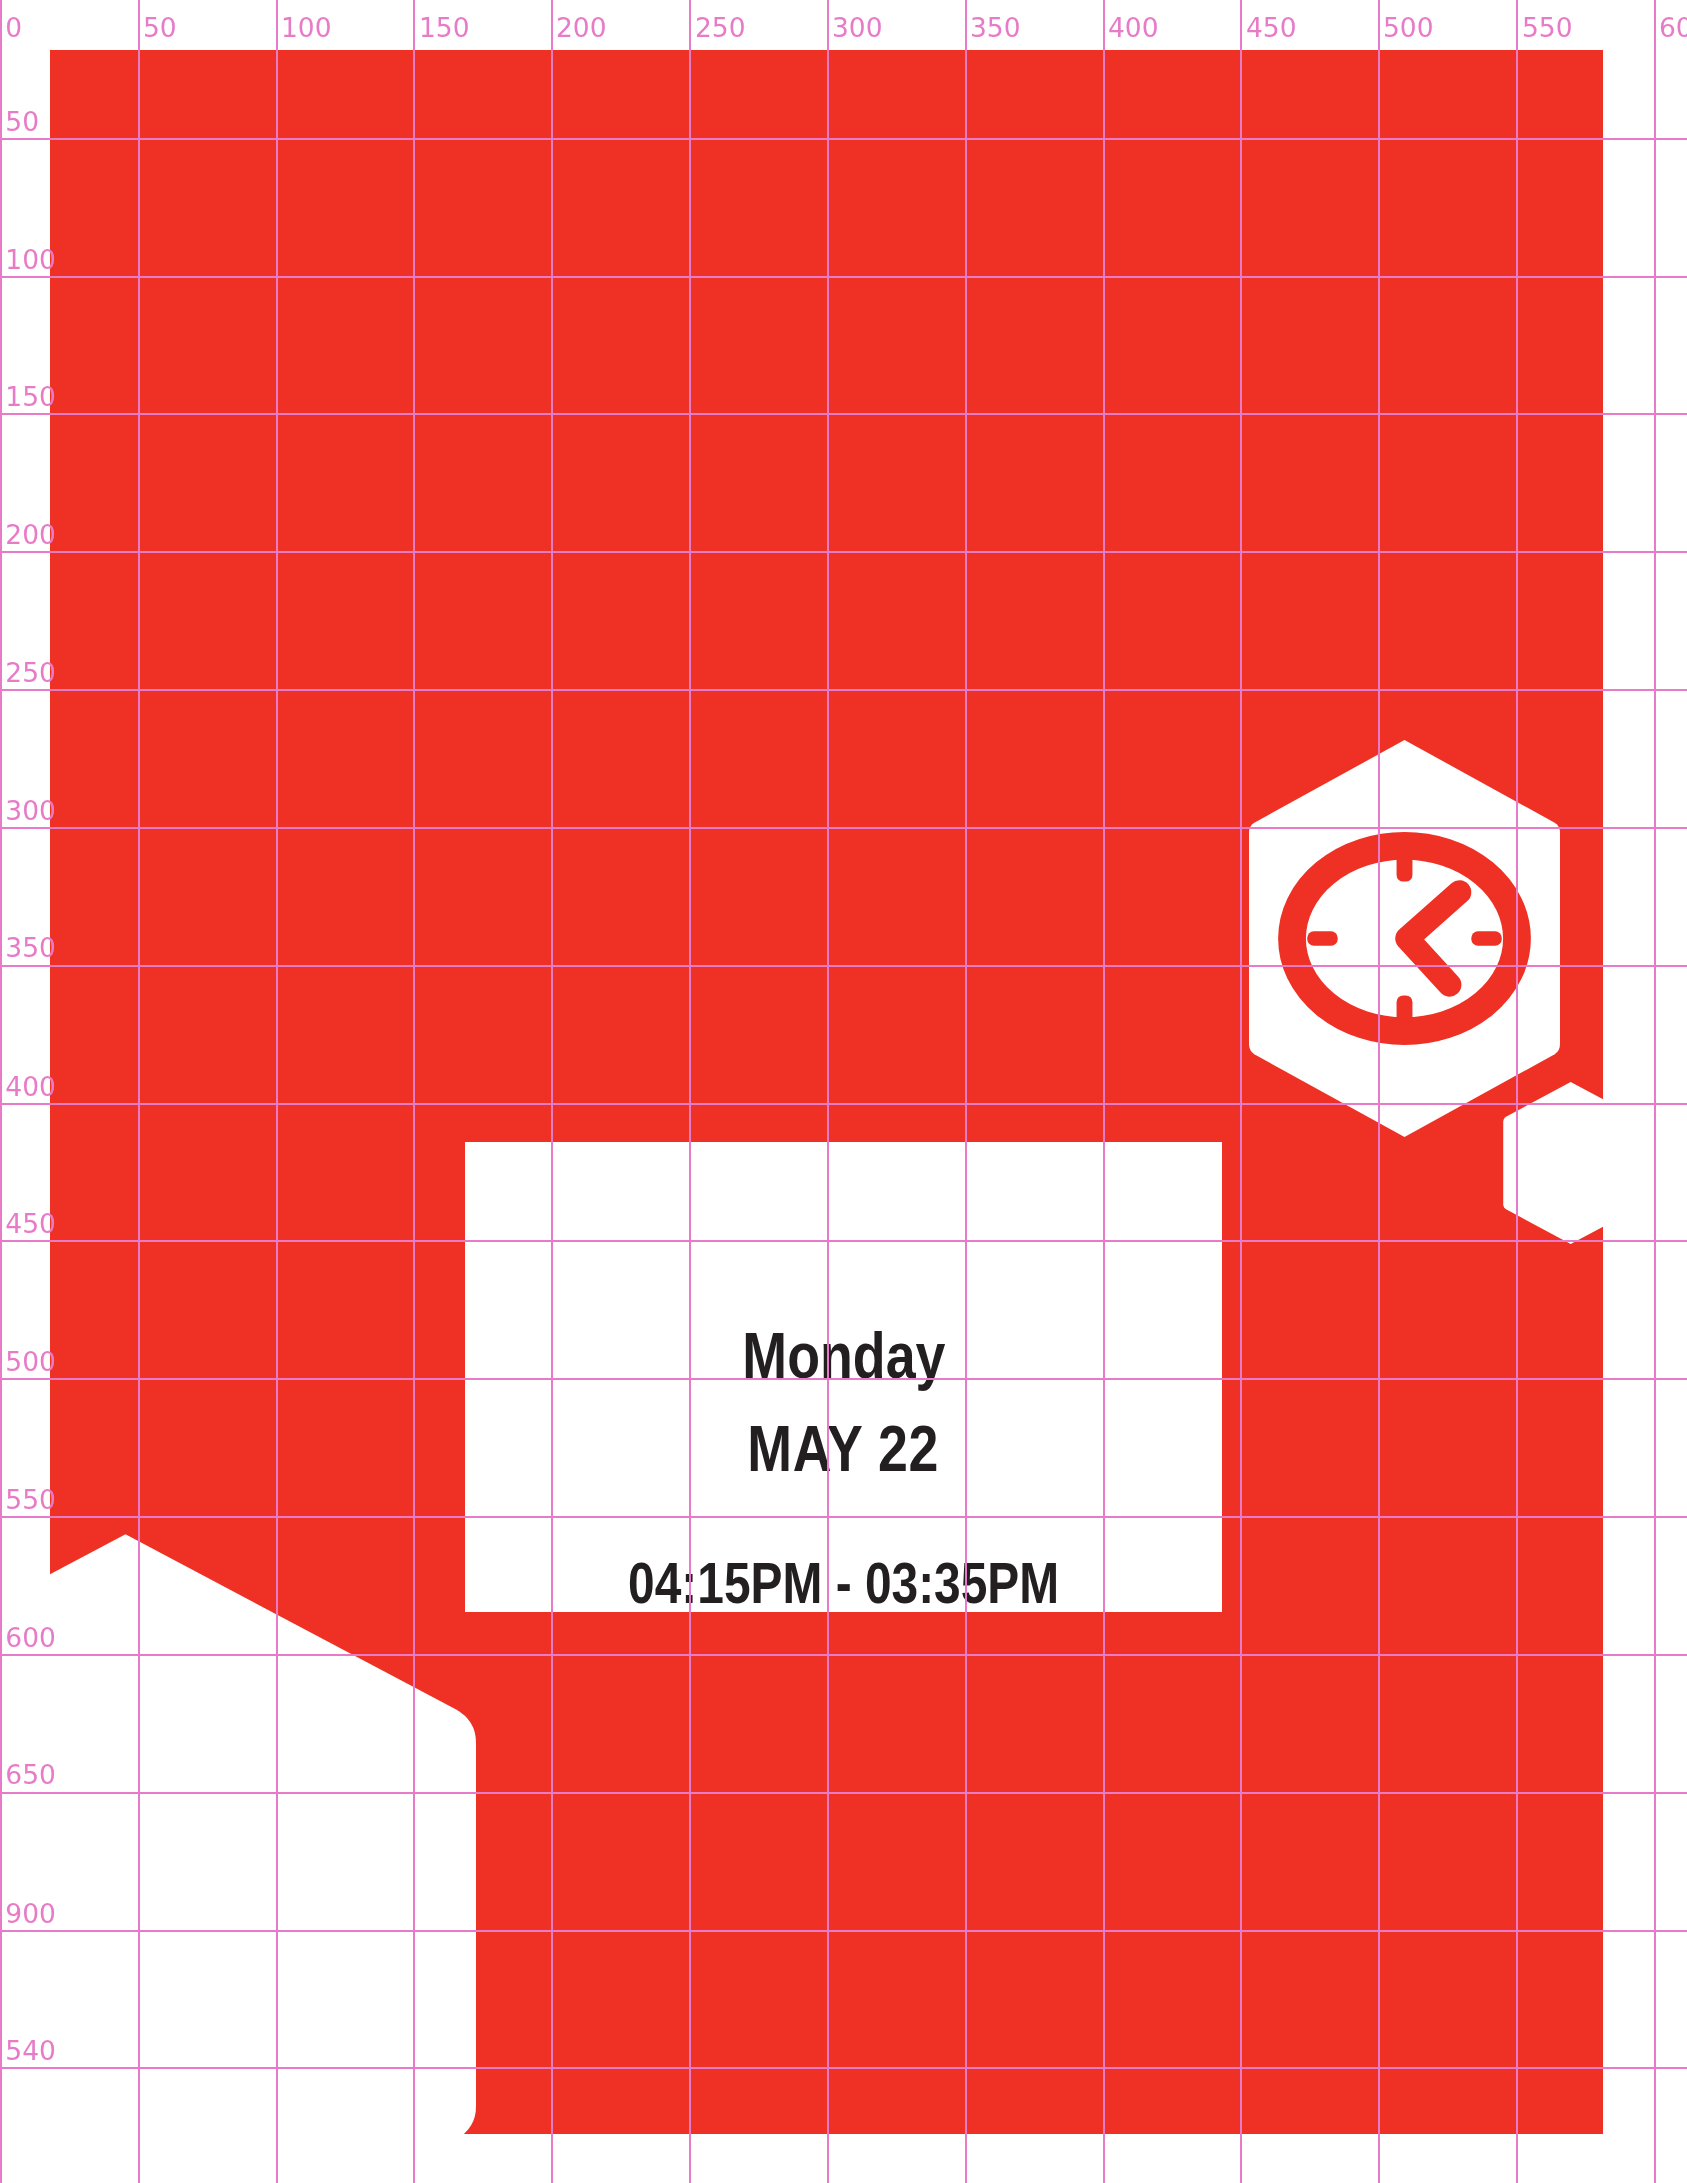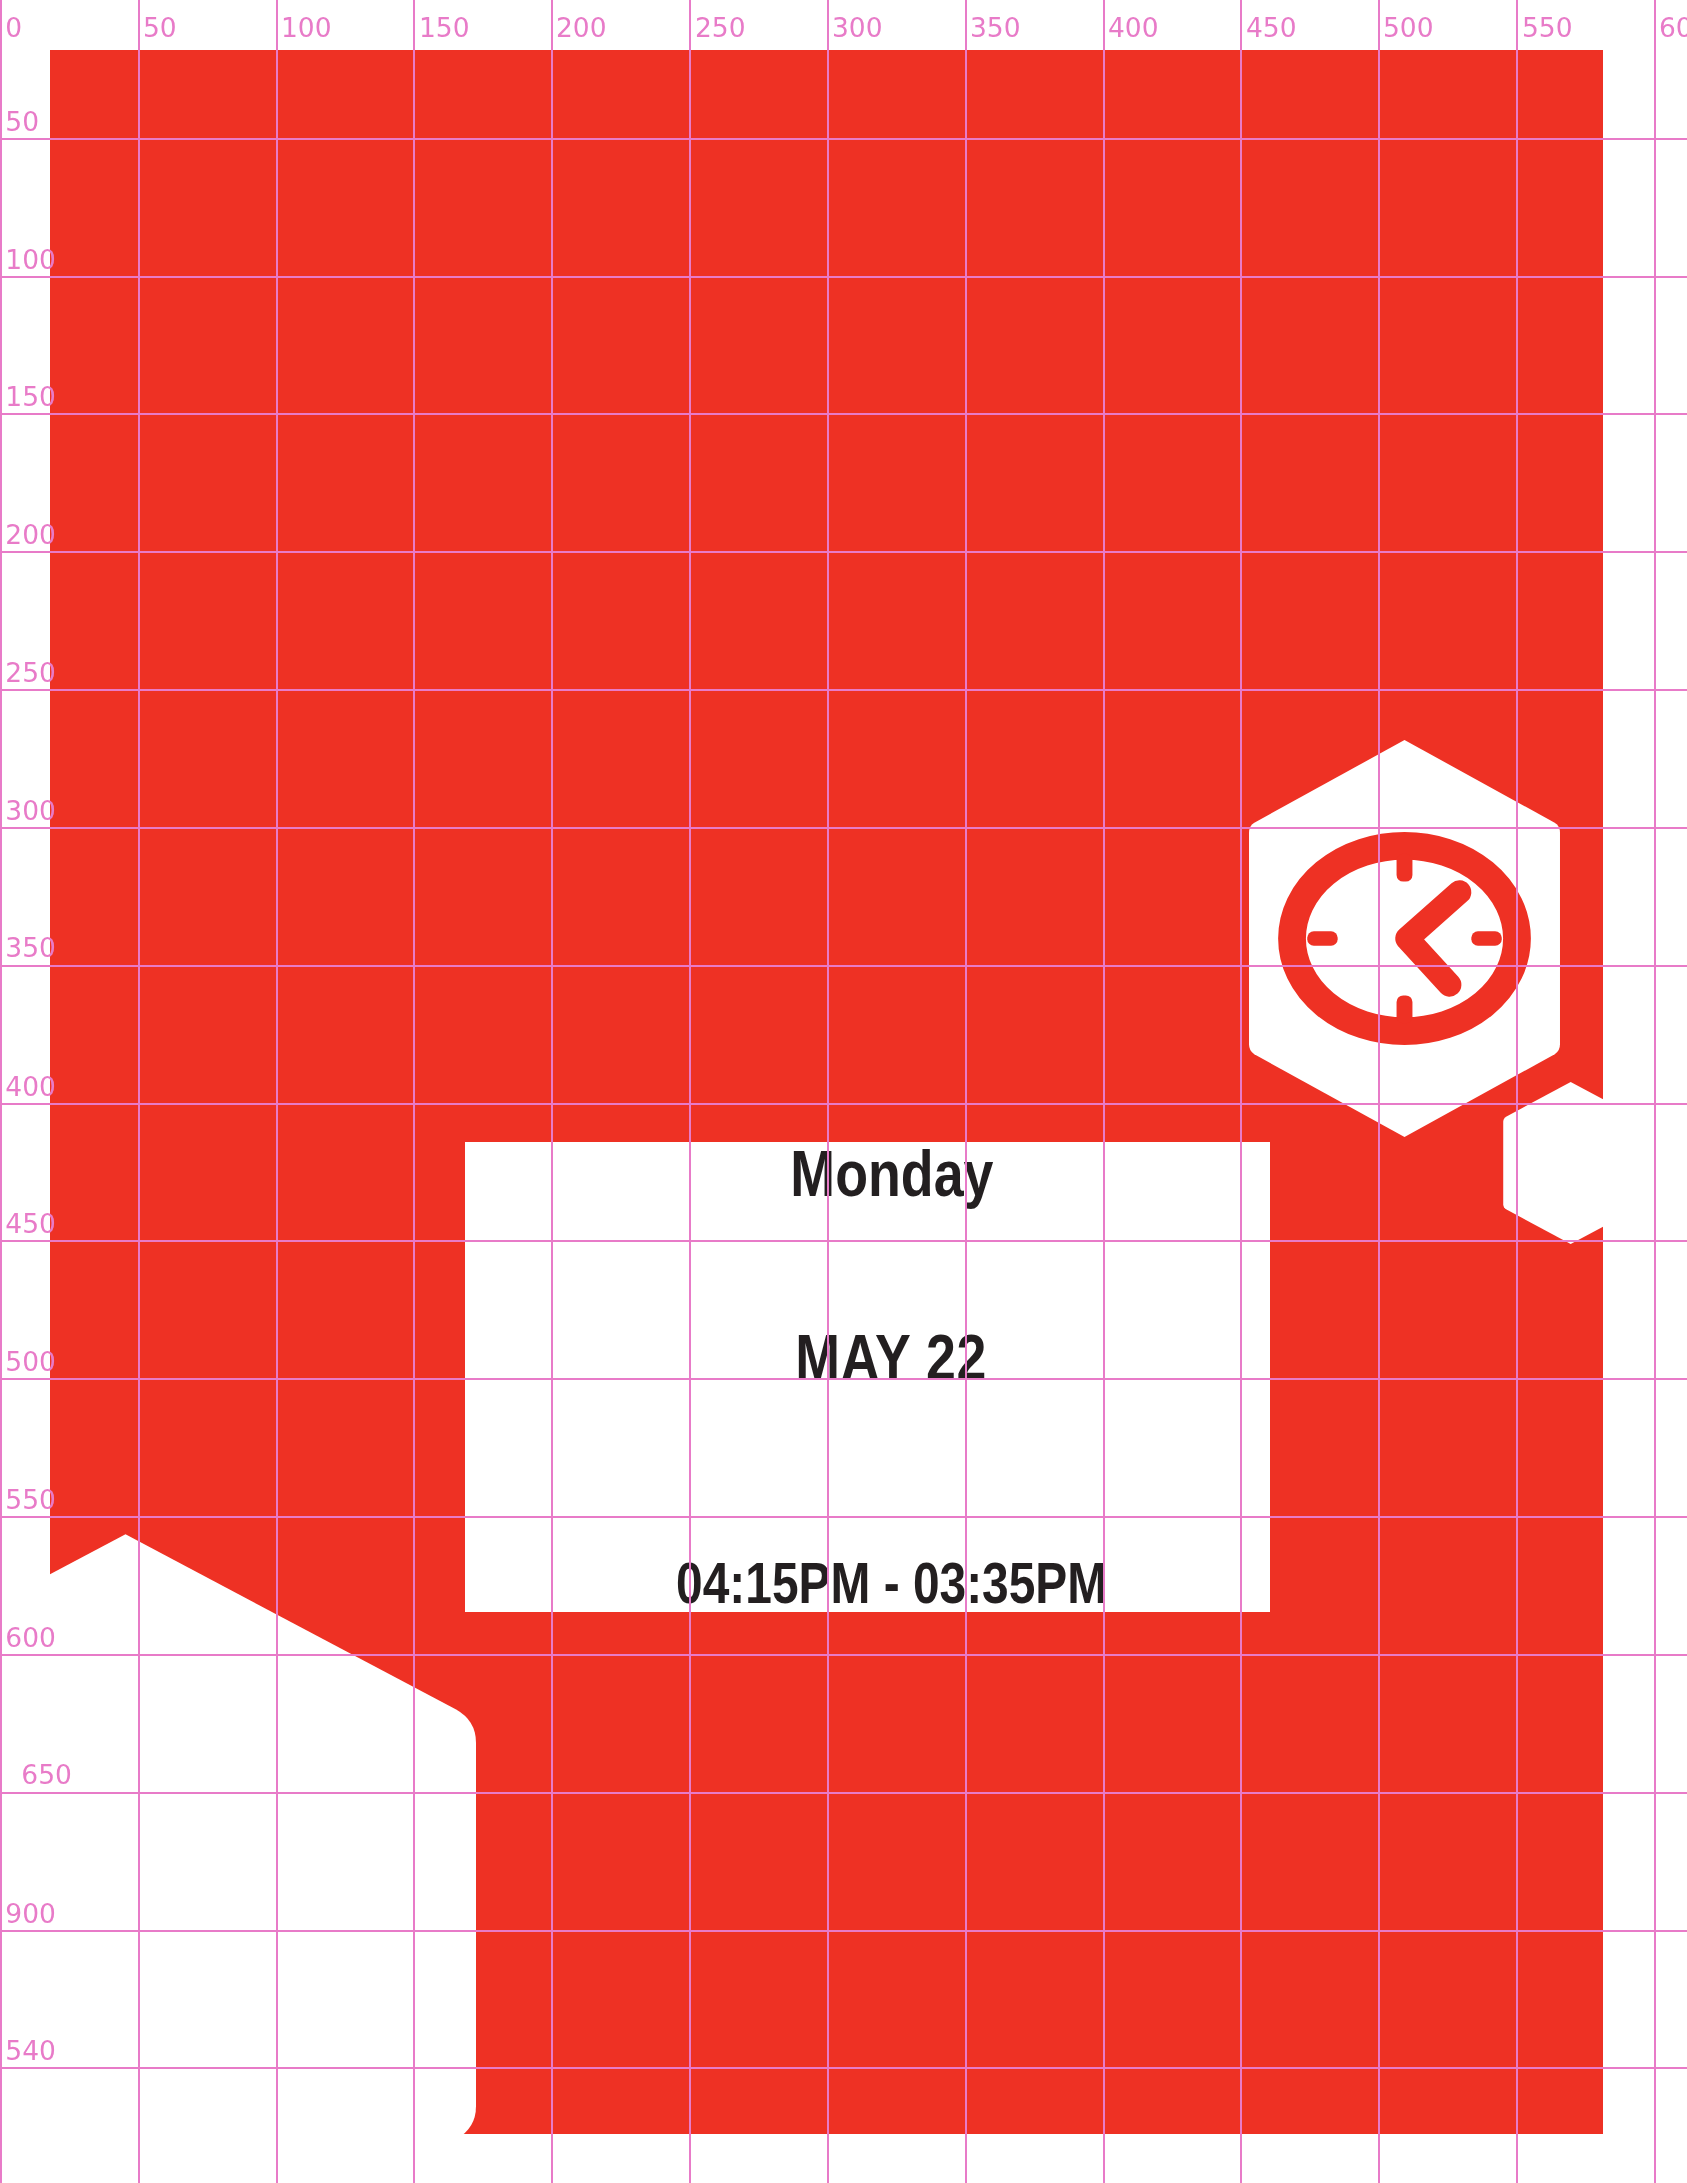--- a/index.html
+++ b/index.html
@@ -96,22 +96,21 @@
   #info-card {
     position: absolute;
     left: 465px;
     top: 1142px;
     width: 757px;
     height: 470px;
     background: #ffffff;
     display: flex;
     flex-direction: column;
     align-items: center;
-    justify-content: space-between;
-    padding-left: 48px;
+    justify-content: flex-end;
   }
 
   #card-weekday {
     color: #231f20;
     font-family: "Liberation Sans Narrow", "Liberation Sans", sans-serif;
     font-weight: bold;
     font-size: 64px;
     line-height: 1.0;
     transform: scaleX(0.84);
     white-space: nowrap;
@@ -260,21 +259,21 @@
       <div class="grid-label-y" style="left: 5.3px; top: 1074px;">400</div>
       <div class="grid-line-h" style="top: 1240px;"></div>
       <div class="grid-label-y" style="left: 5.3px; top: 1211px;">450</div>
       <div class="grid-line-h" style="top: 1378px;"></div>
       <div class="grid-label-y" style="left: 5.3px; top: 1349px;">500</div>
       <div class="grid-line-h" style="top: 1516px;"></div>
       <div class="grid-label-y" style="left: 5.3px; top: 1487px;">550</div>
       <div class="grid-line-h" style="top: 1654px;"></div>
       <div class="grid-label-y" style="left: 5.3px; top: 1625px;">600</div>
       <div class="grid-line-h" style="top: 1792px;"></div>
-      <div class="grid-label-y" style="left: 5.3px; top: 1762px; margin-left: 16px;">650</div>
+      <div class="grid-label-y" style="left: 5.3px; top: 1762px;">650</div>
       <div class="grid-line-h" style="top: 1930px;"></div>
       <div class="grid-label-y" style="left: 5.3px; top: 1901px;">900</div>
       <div class="grid-line-h" style="top: 2067px;"></div>
       <div class="grid-label-y" style="left: 5.3px; top: 2038px;">540</div>
     </div>
 
 </div>
 
 
 </body></html>

